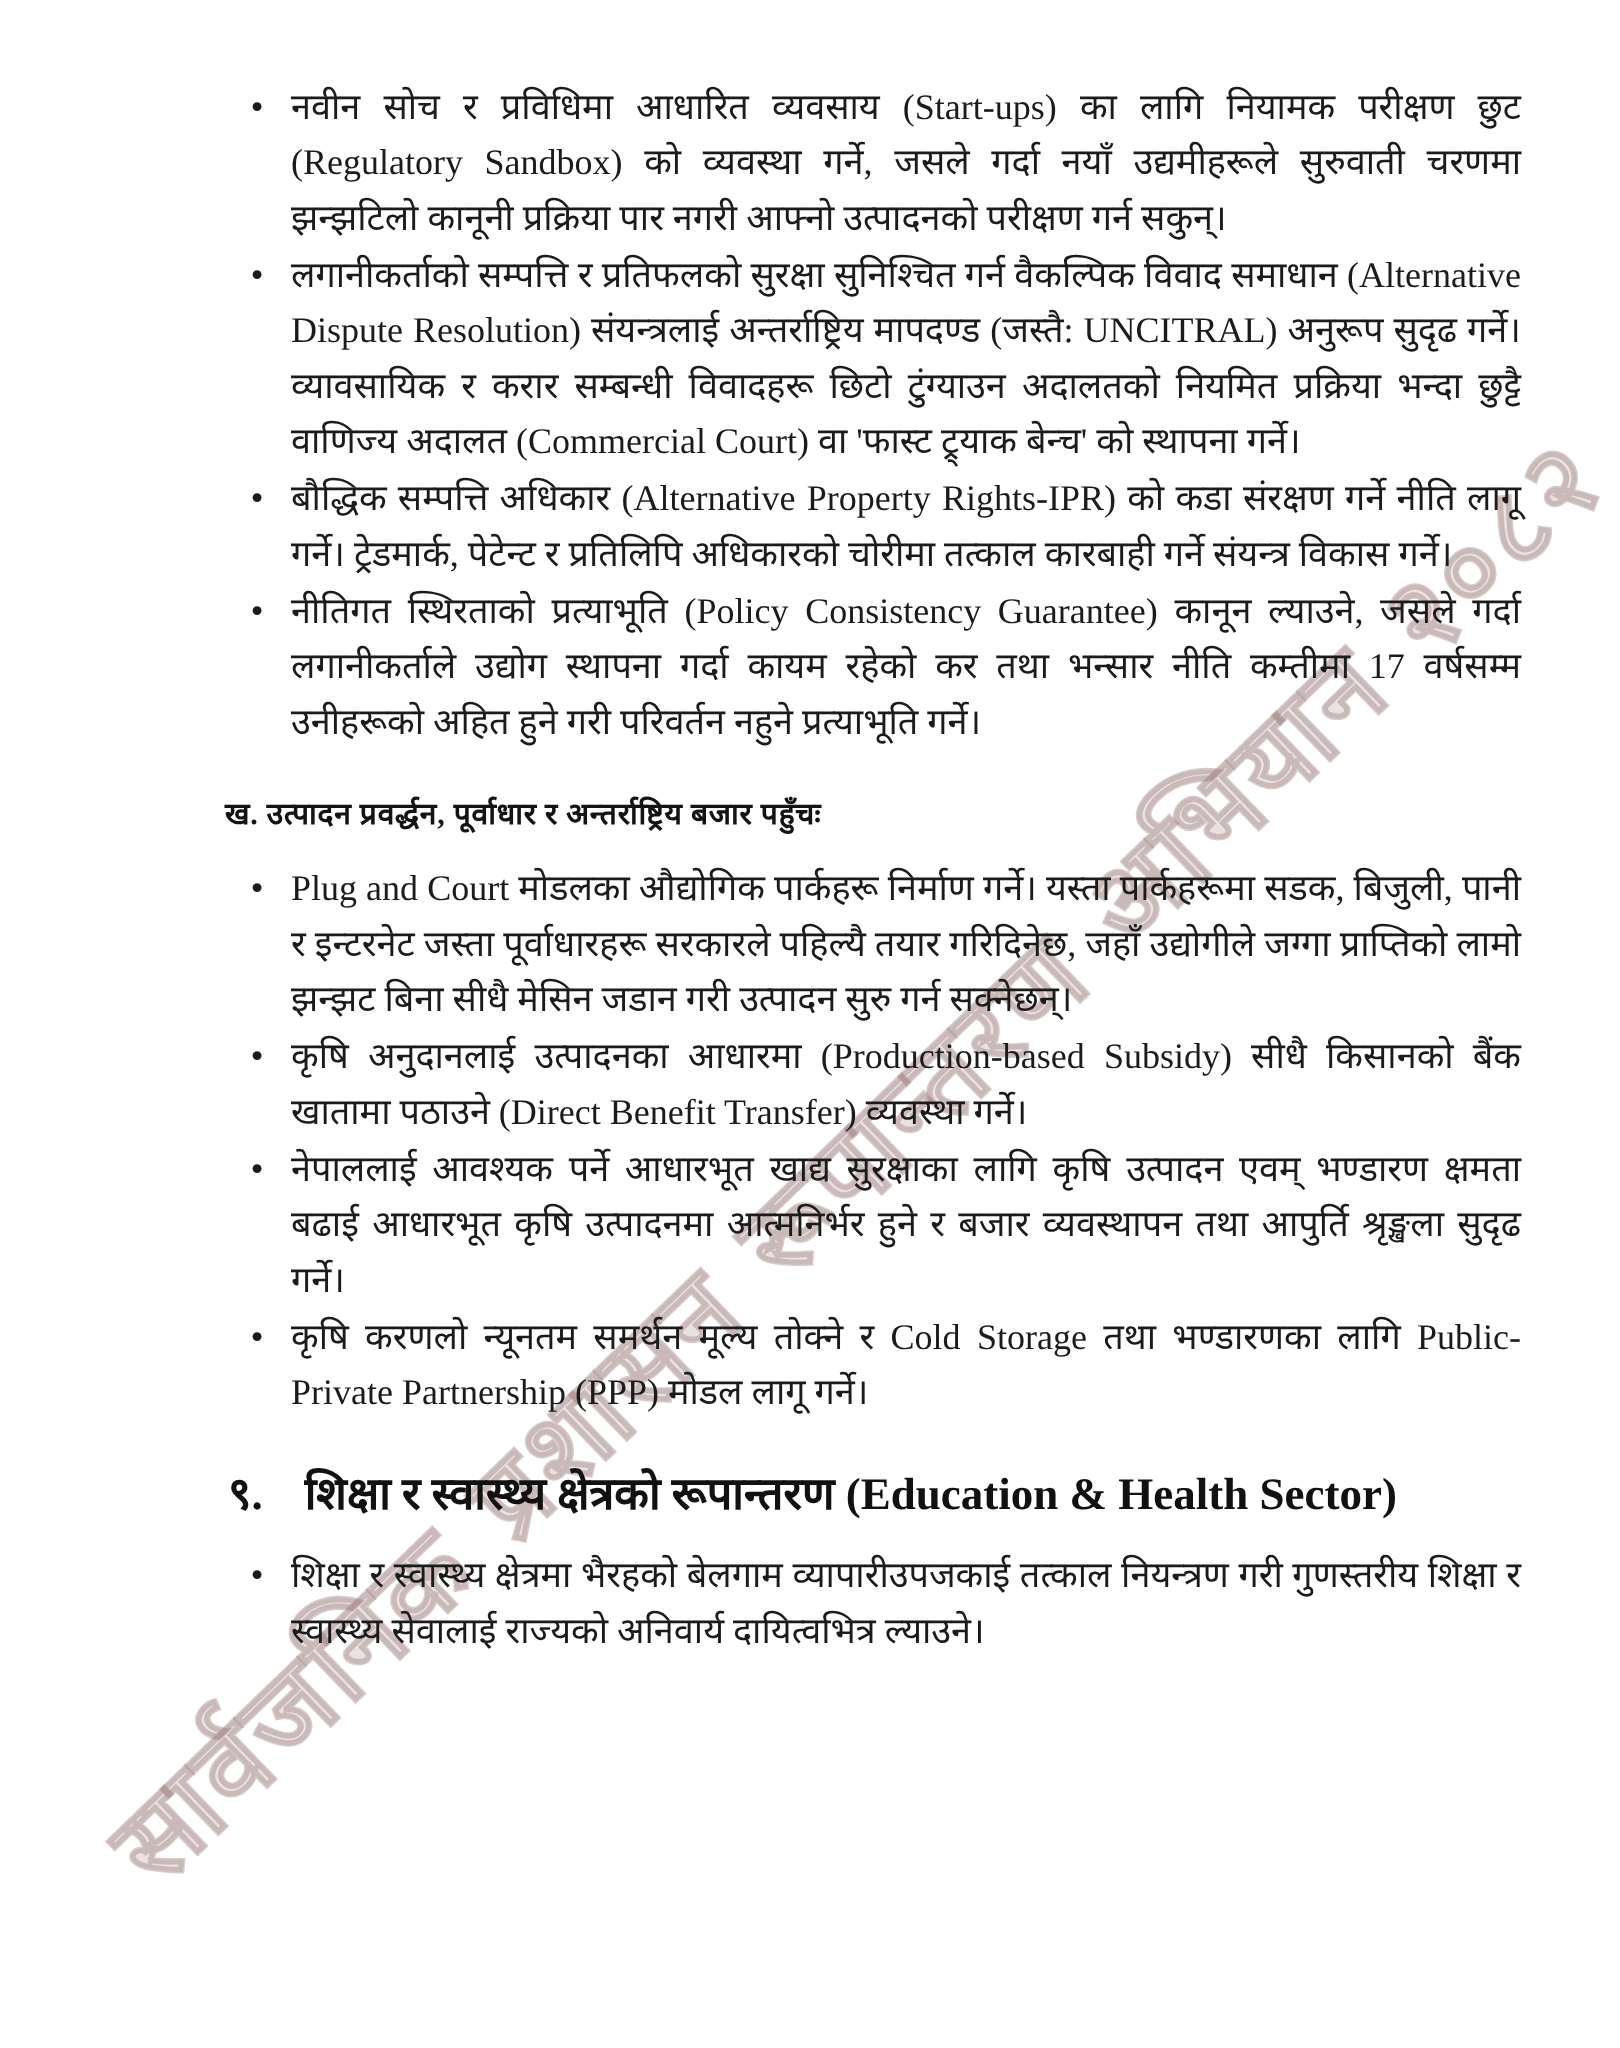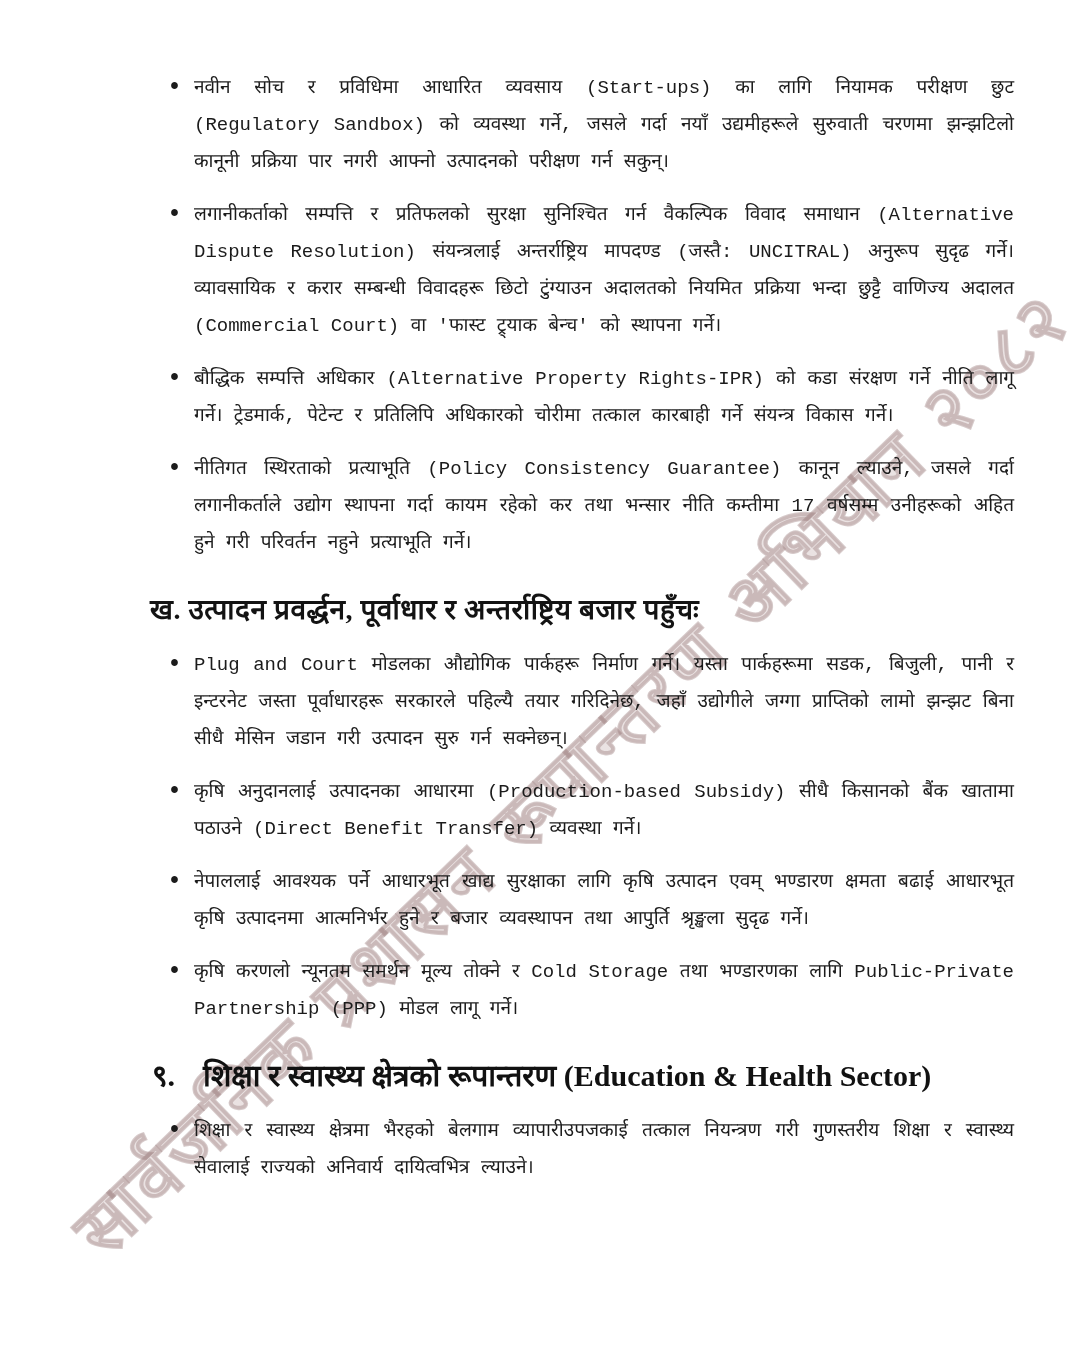--- a/index.html
+++ b/index.html
@@ -33,35 +33,34 @@
     padding: 54px 66px 0 150px;
   }
   ul.bullets {
     list-style: none;
     margin: 0;
     padding: 0 0 0 44px;
   }
   ul.bullets li {
     position: relative;
     text-align: justify;
-    font-size: 19px;
+    font-size: 24px;
     line-height: 37px;
-    margin: 16px 0 1px 0;
-    font-family: Liberation Mono, monospace;
+    margin: 0 0 1px 0;
   }
   ul.bullets li::before {
     content: "\2022";
     position: absolute;
     left: -27px;
     top: -1px;
     font-size: 25px;
     color: #1b1b1b;
   }
   .h-kha {
-    font-size: 28px;
+    font-size: 20px;
     font-weight: bold;
     color: #131313;
     margin: 27px 0 20px 0;
     letter-spacing: 0.5px;
   }
   .h-nine {
     display: flex;
     align-items: baseline;
     gap: 28px;
     font-size: 30px;

